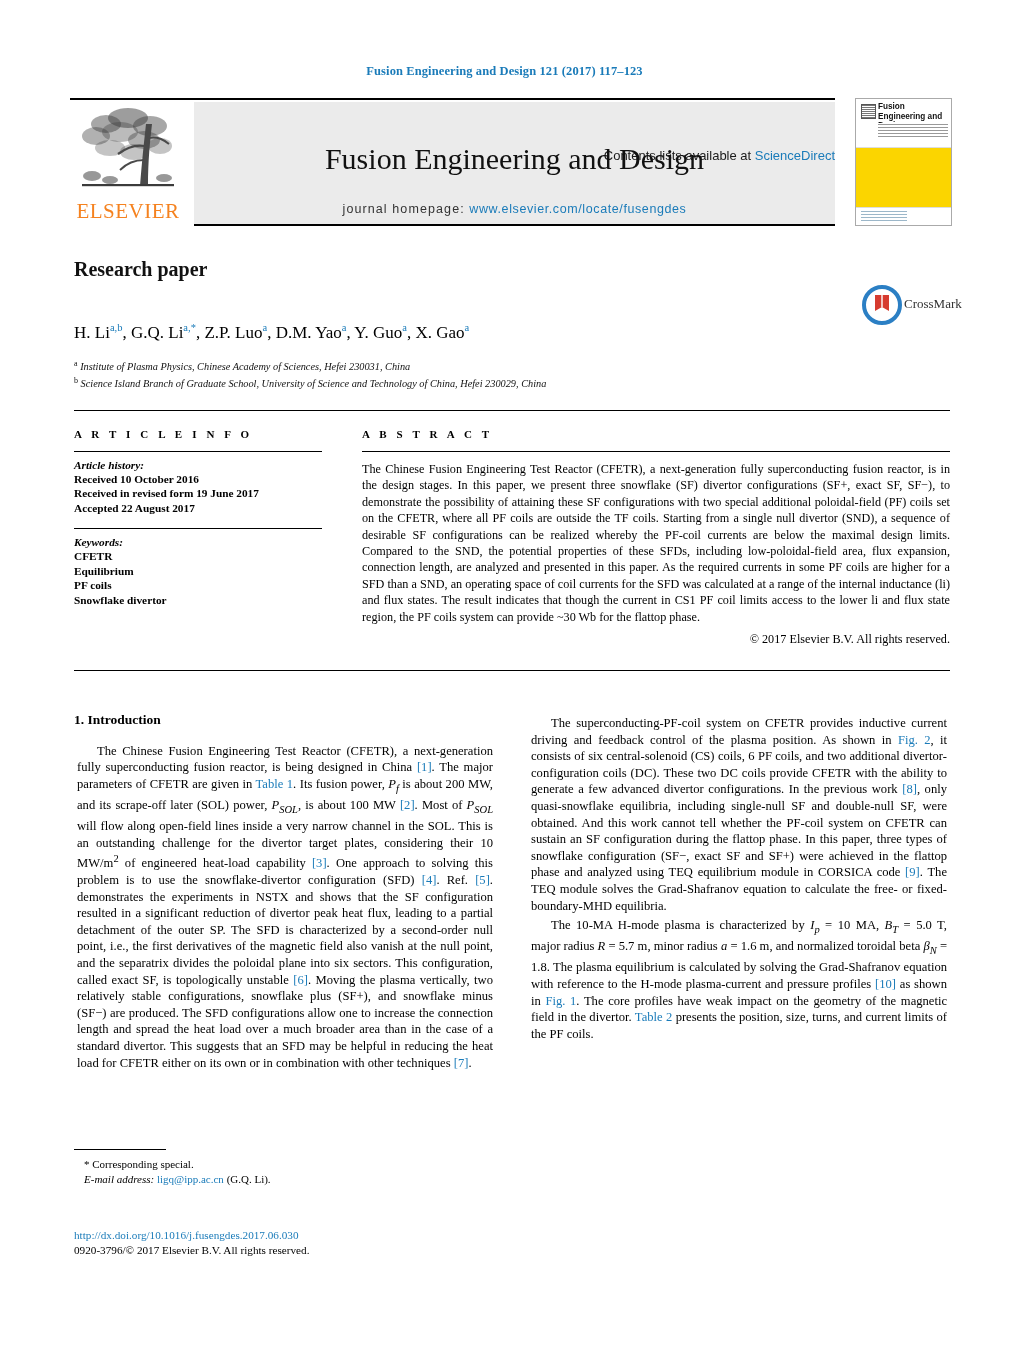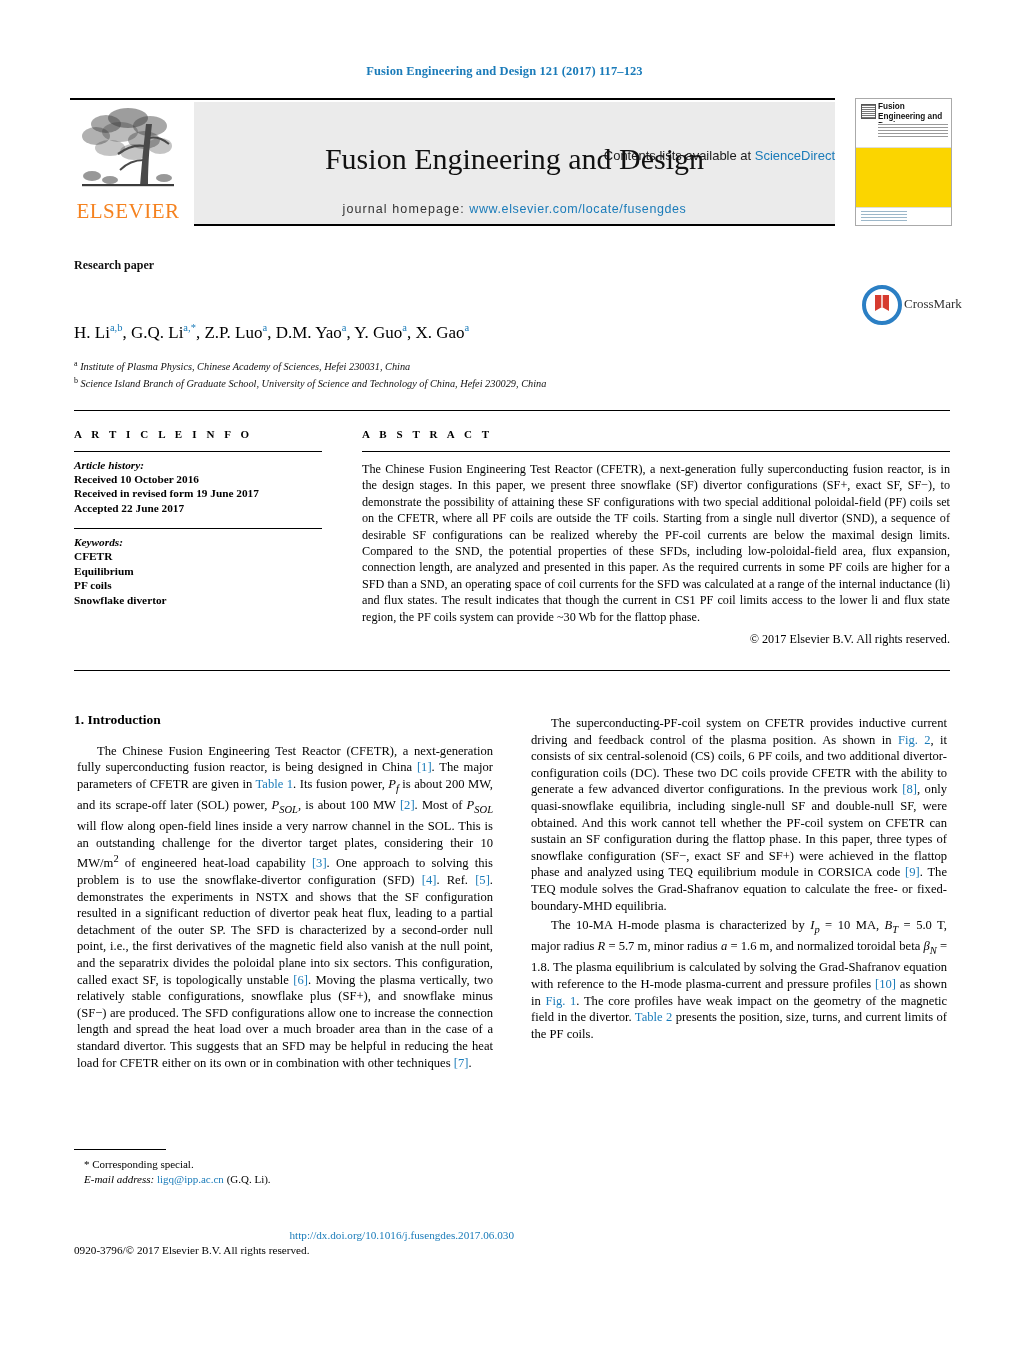--- a/index.html
+++ b/index.html
@@ -181,21 +181,21 @@
     width: 46px;
     height: 10px;
     background: repeating-linear-gradient(0deg,#9cb7c9 0 1px,#fff 1px 3px);
   }
 
   
   .article-type {
     position: absolute;
     top: 258px;
     left: 74px;
-    font-size: 12px;
+    font-size: 20px;
     font-weight: bold;
     color: #111;
   }
   .paper-title {
     position: absolute;
     top: 283px;
     left: 74px;
     width: 760px;
     font-size: 26px;
     font-weight: normal;
@@ -373,21 +373,21 @@
   }
   .footnote-line .ital { font-style: italic; }
   .doi-block {
     position: absolute;
     top: 1228px;
     left: 74px;
     width: 440px;
     font-size: 11.2px;
     line-height: 15px;
   }
-  .doi-link { color: #1a7bb9; text-align: right; }
+  .doi-link { color: #1a7bb9; }
 </style>
 </head>
 <body>
 
 <div class="page">
 
   <div class="running-head">Fusion Engineering and Design 121 (2017) 117–123</div>
 
   <div class="masthead">
     <div class="masthead-rule"></div>
@@ -460,21 +460,21 @@
   </div>
 
   <div class="info-abstract-top-rule"></div>
 
   <div class="info-col">
     <div class="section-tag">A R T I C L E   I N F O</div>
     <div class="info-rule"></div>
     <div class="info-head">Article history:</div>
     <div class="info-line">Received 10 October 2016</div>
     <div class="info-line">Received in revised form 19 June 2017</div>
-    <div class="info-line">Accepted 22 June 2017</div>
+    <div class="info-line">Accepted 22 August 2017</div>
     <div class="info-rule second"></div>
     <div class="info-head">Keywords:</div>
     <div class="kw-line">CFETR</div>
     <div class="kw-line">Equilibrium</div>
     <div class="kw-line">PF coils</div>
     <div class="kw-line">Snowflake divertor</div>
   </div>
 
   <div class="abstract-col">
     <div class="section-tag">A B S T R A C T</div>

